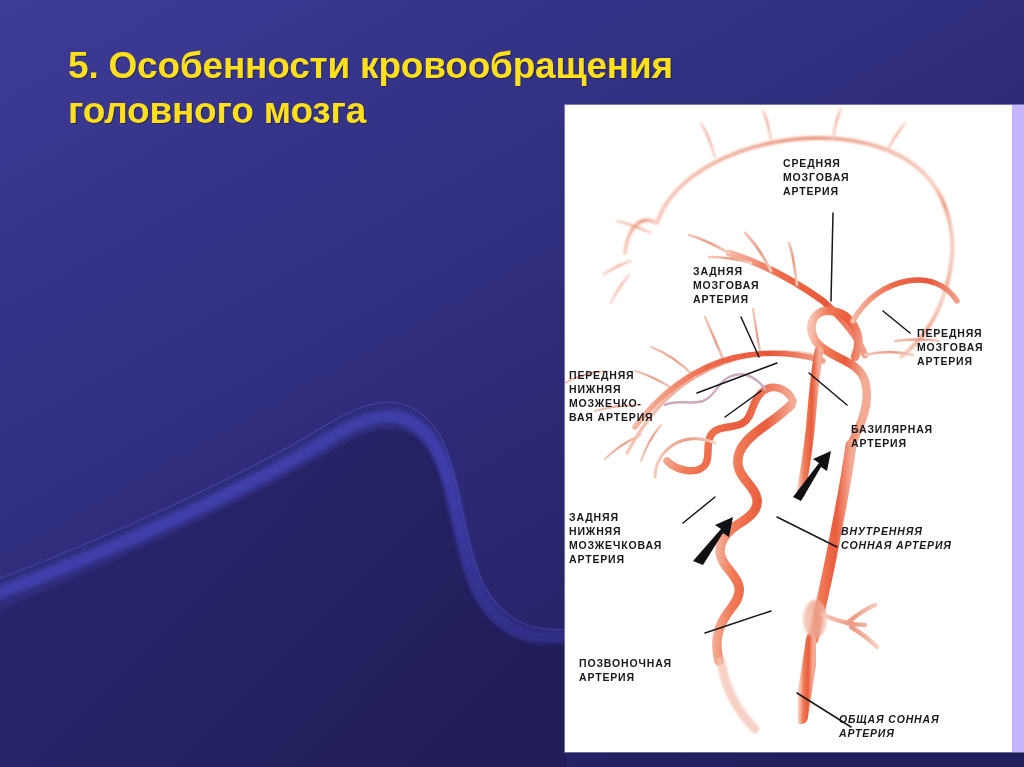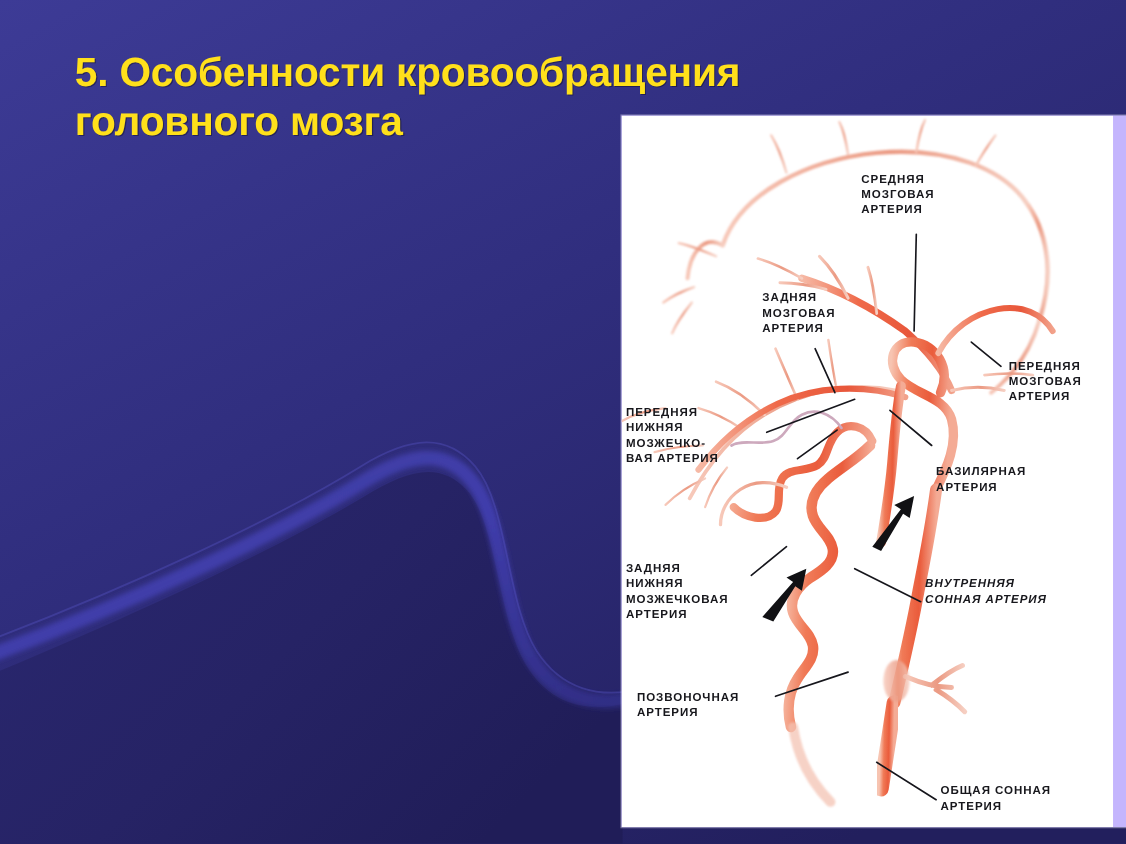--- a/index.html
+++ b/index.html
@@ -281,20 +281,20 @@
 АРТЕРИЯ</div>
 
     <div class="lbl" style="left:4px; top:406px;">ЗАДНЯЯ
 НИЖНЯЯ
 МОЗЖЕЧКОВАЯ
 АРТЕРИЯ</div>
 
     <div class="lbl" style="left:276px; top:420px;font-style:italic;">ВНУТРЕННЯЯ
 СОННАЯ АРТЕРИЯ</div>
 
-    <div class="lbl" style="left:14px; top:523px;">ПОЗВОНОЧНАЯ
-АРТЕРИЯ</div>
-
-    <div class="lbl" style="left:290px; top:608px;">ОБЩАЯ СОННАЯ
+    <div class="lbl" style="left:14px; top:552px;">ПОЗВОНОЧНАЯ
+АРТЕРИЯ</div>
+
+    <div class="lbl" style="left:274px; top:608px;font-style:italic;">ОБЩАЯ СОННАЯ
 АРТЕРИЯ</div>
 
   </div>
 </div>
 
 </body></html>

